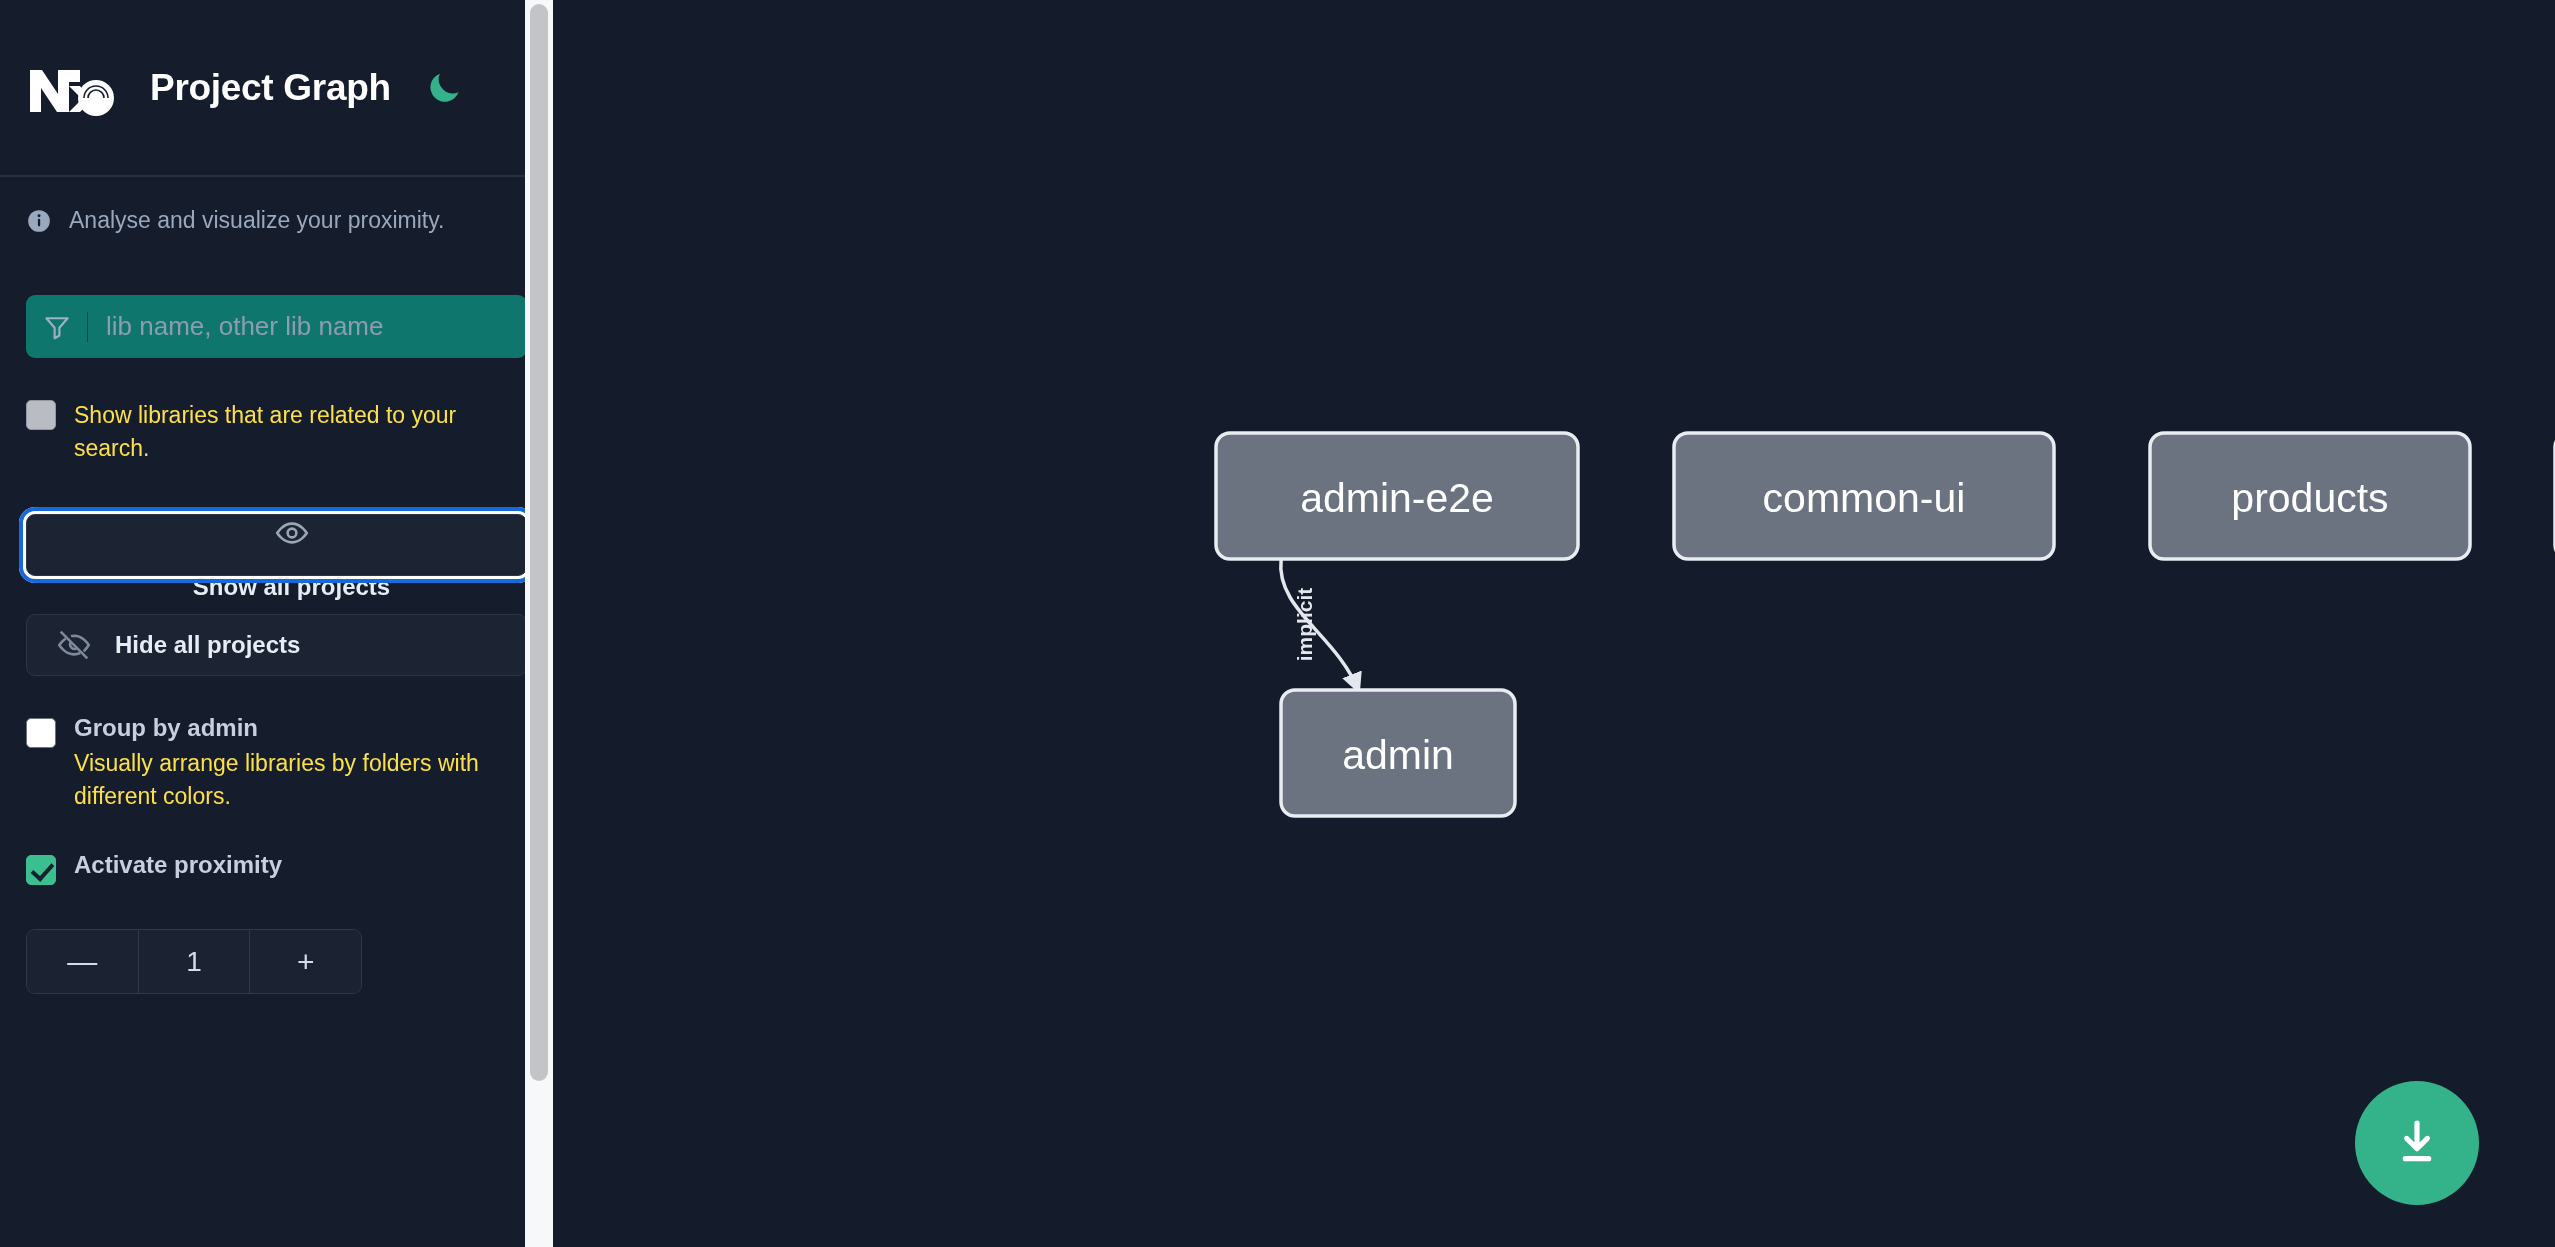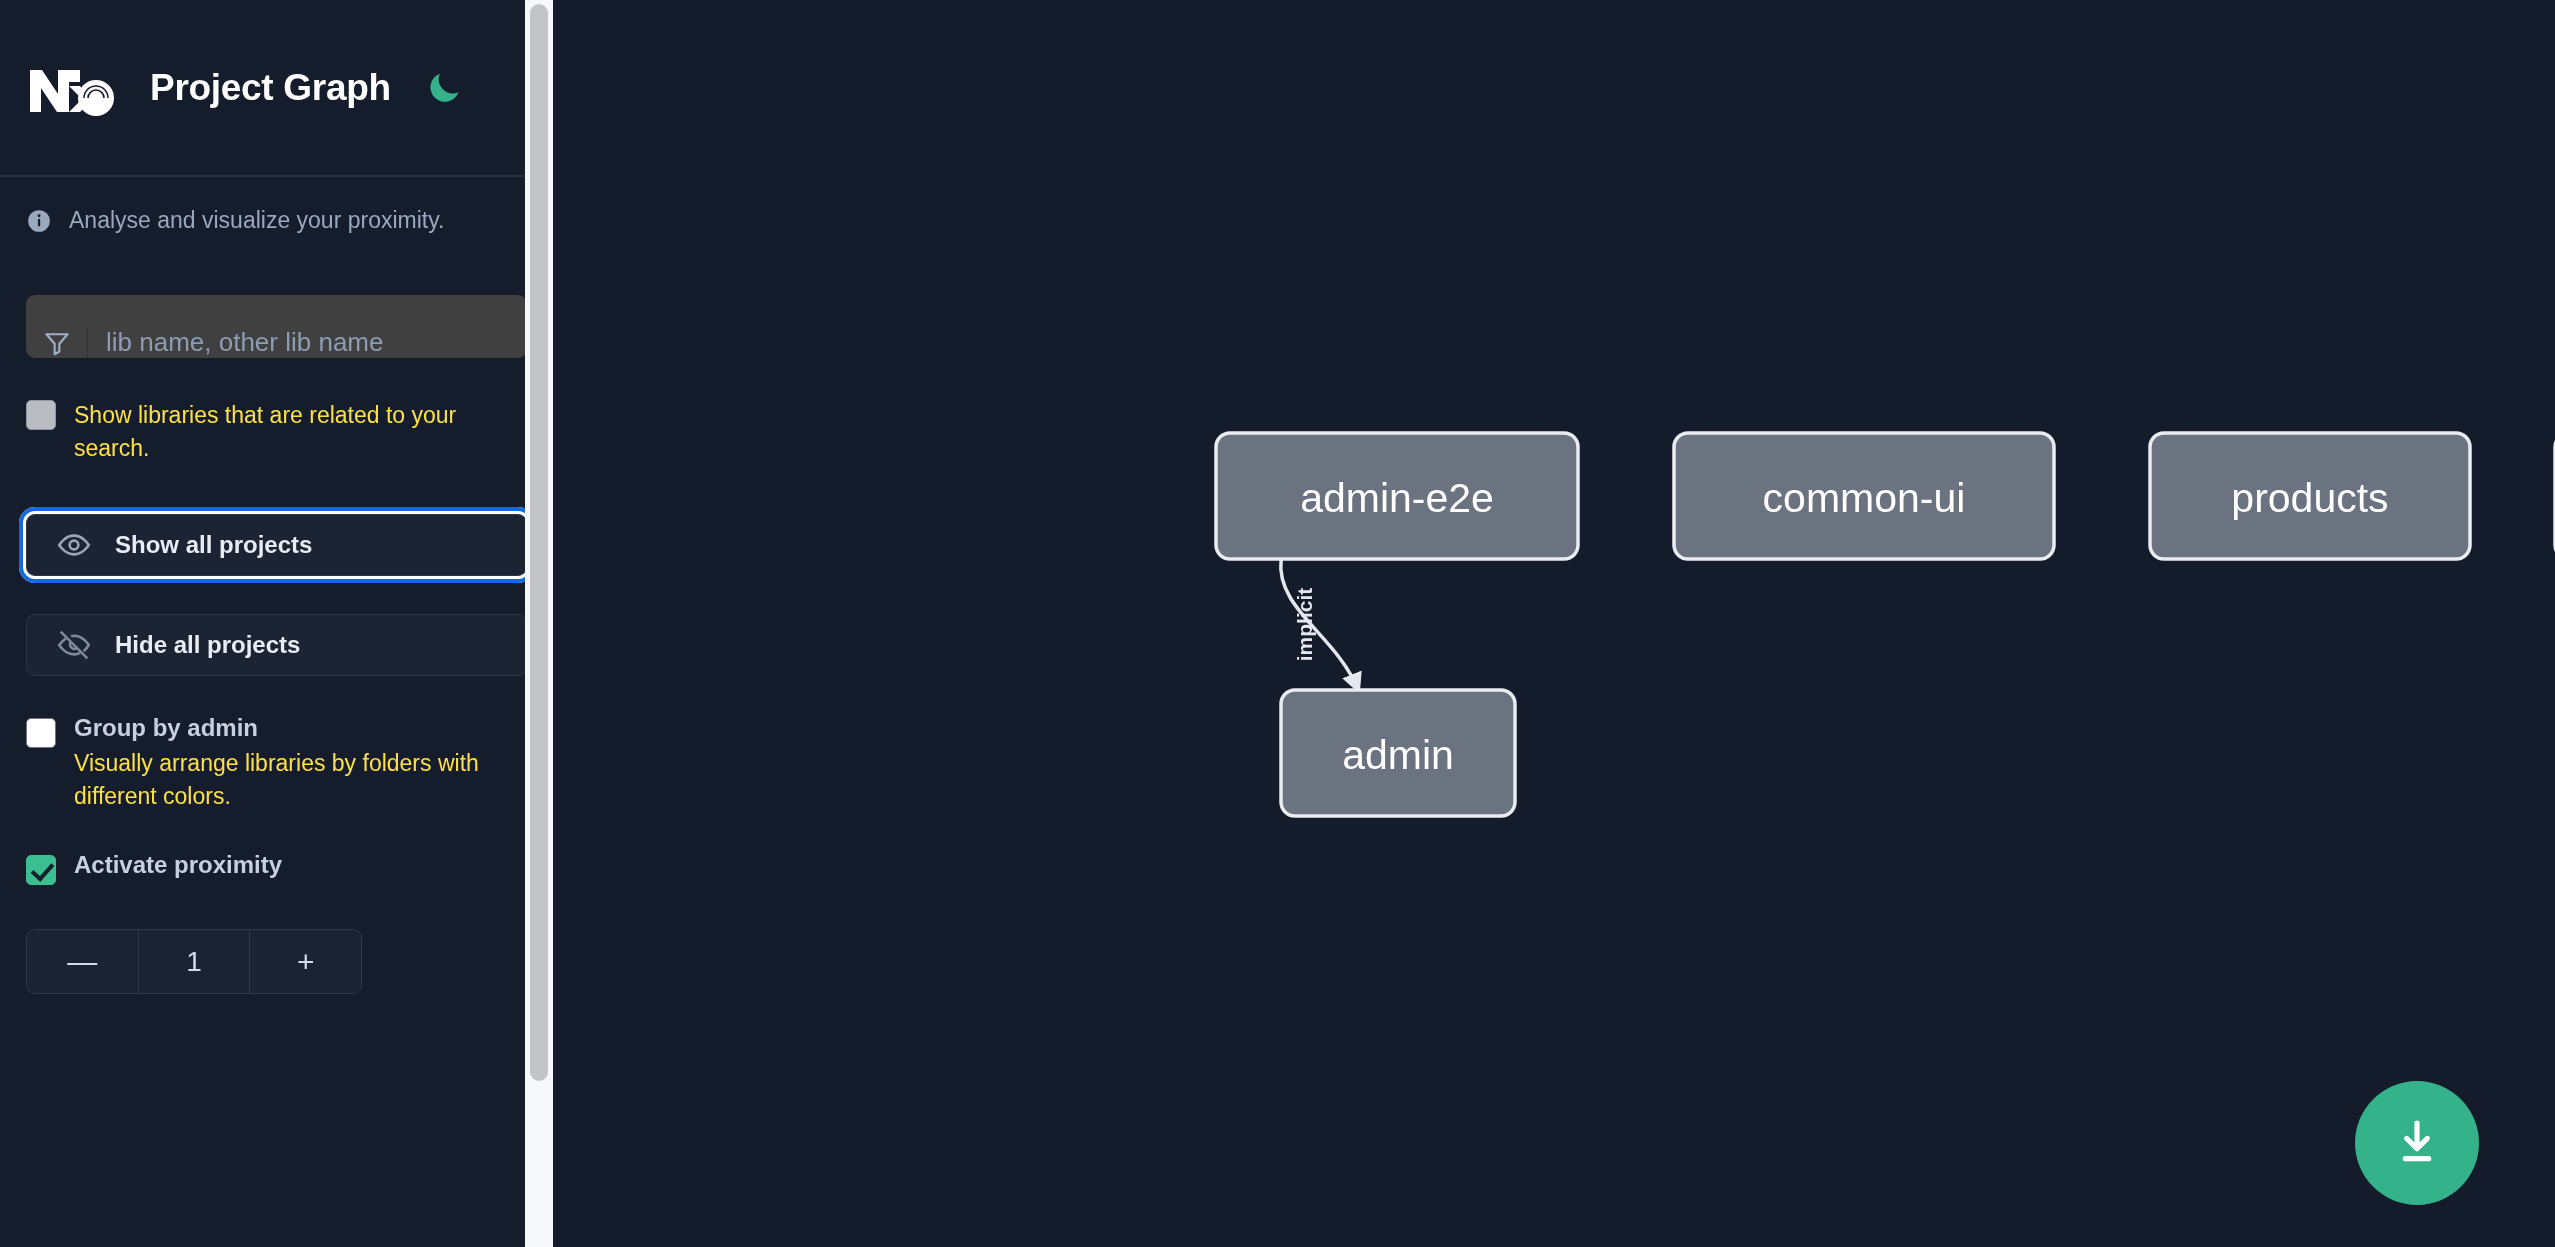--- a/index.html
+++ b/index.html
@@ -80,22 +80,22 @@
     font-size: 23px;
     color: #9aa8bd;
     white-space: nowrap;
   }
 
   
   .filter-wrap {
     margin-top: 47px;
     height: 63px;
     display: flex;
-    align-items: flex-end;
-    background: #404040;
+    align-items: center;
+    background: #0f766e;
     border-radius: 9px;
     overflow: hidden;
   }
   .filter-icon-box {
     width: 62px;
     flex: 0 0 62px;
     display: flex;
     align-items: center;
     justify-content: center;
     border-right: 1px solid #2b3446;
@@ -172,20 +172,21 @@
     font-size: 24px;
     font-weight: 700;
     cursor: pointer;
     font-family: "Liberation Sans", sans-serif;
   }
   .act-btn + .act-btn { margin-top: 38px; }
   .act-btn.focused {
     outline: 4px solid #1668df;
     outline-offset: 3px;
     box-shadow: 0 0 0 7px #ffffff;
+    flex-direction: column;
   }
   .act-btn .ico { flex: 0 0 36px; display:flex; align-items:center; }
 
   
   .stepper {
     margin-top: 44px;
     width: 336px;
     height: 65px;
     display: flex;
     border: 1px solid #2f394b;

